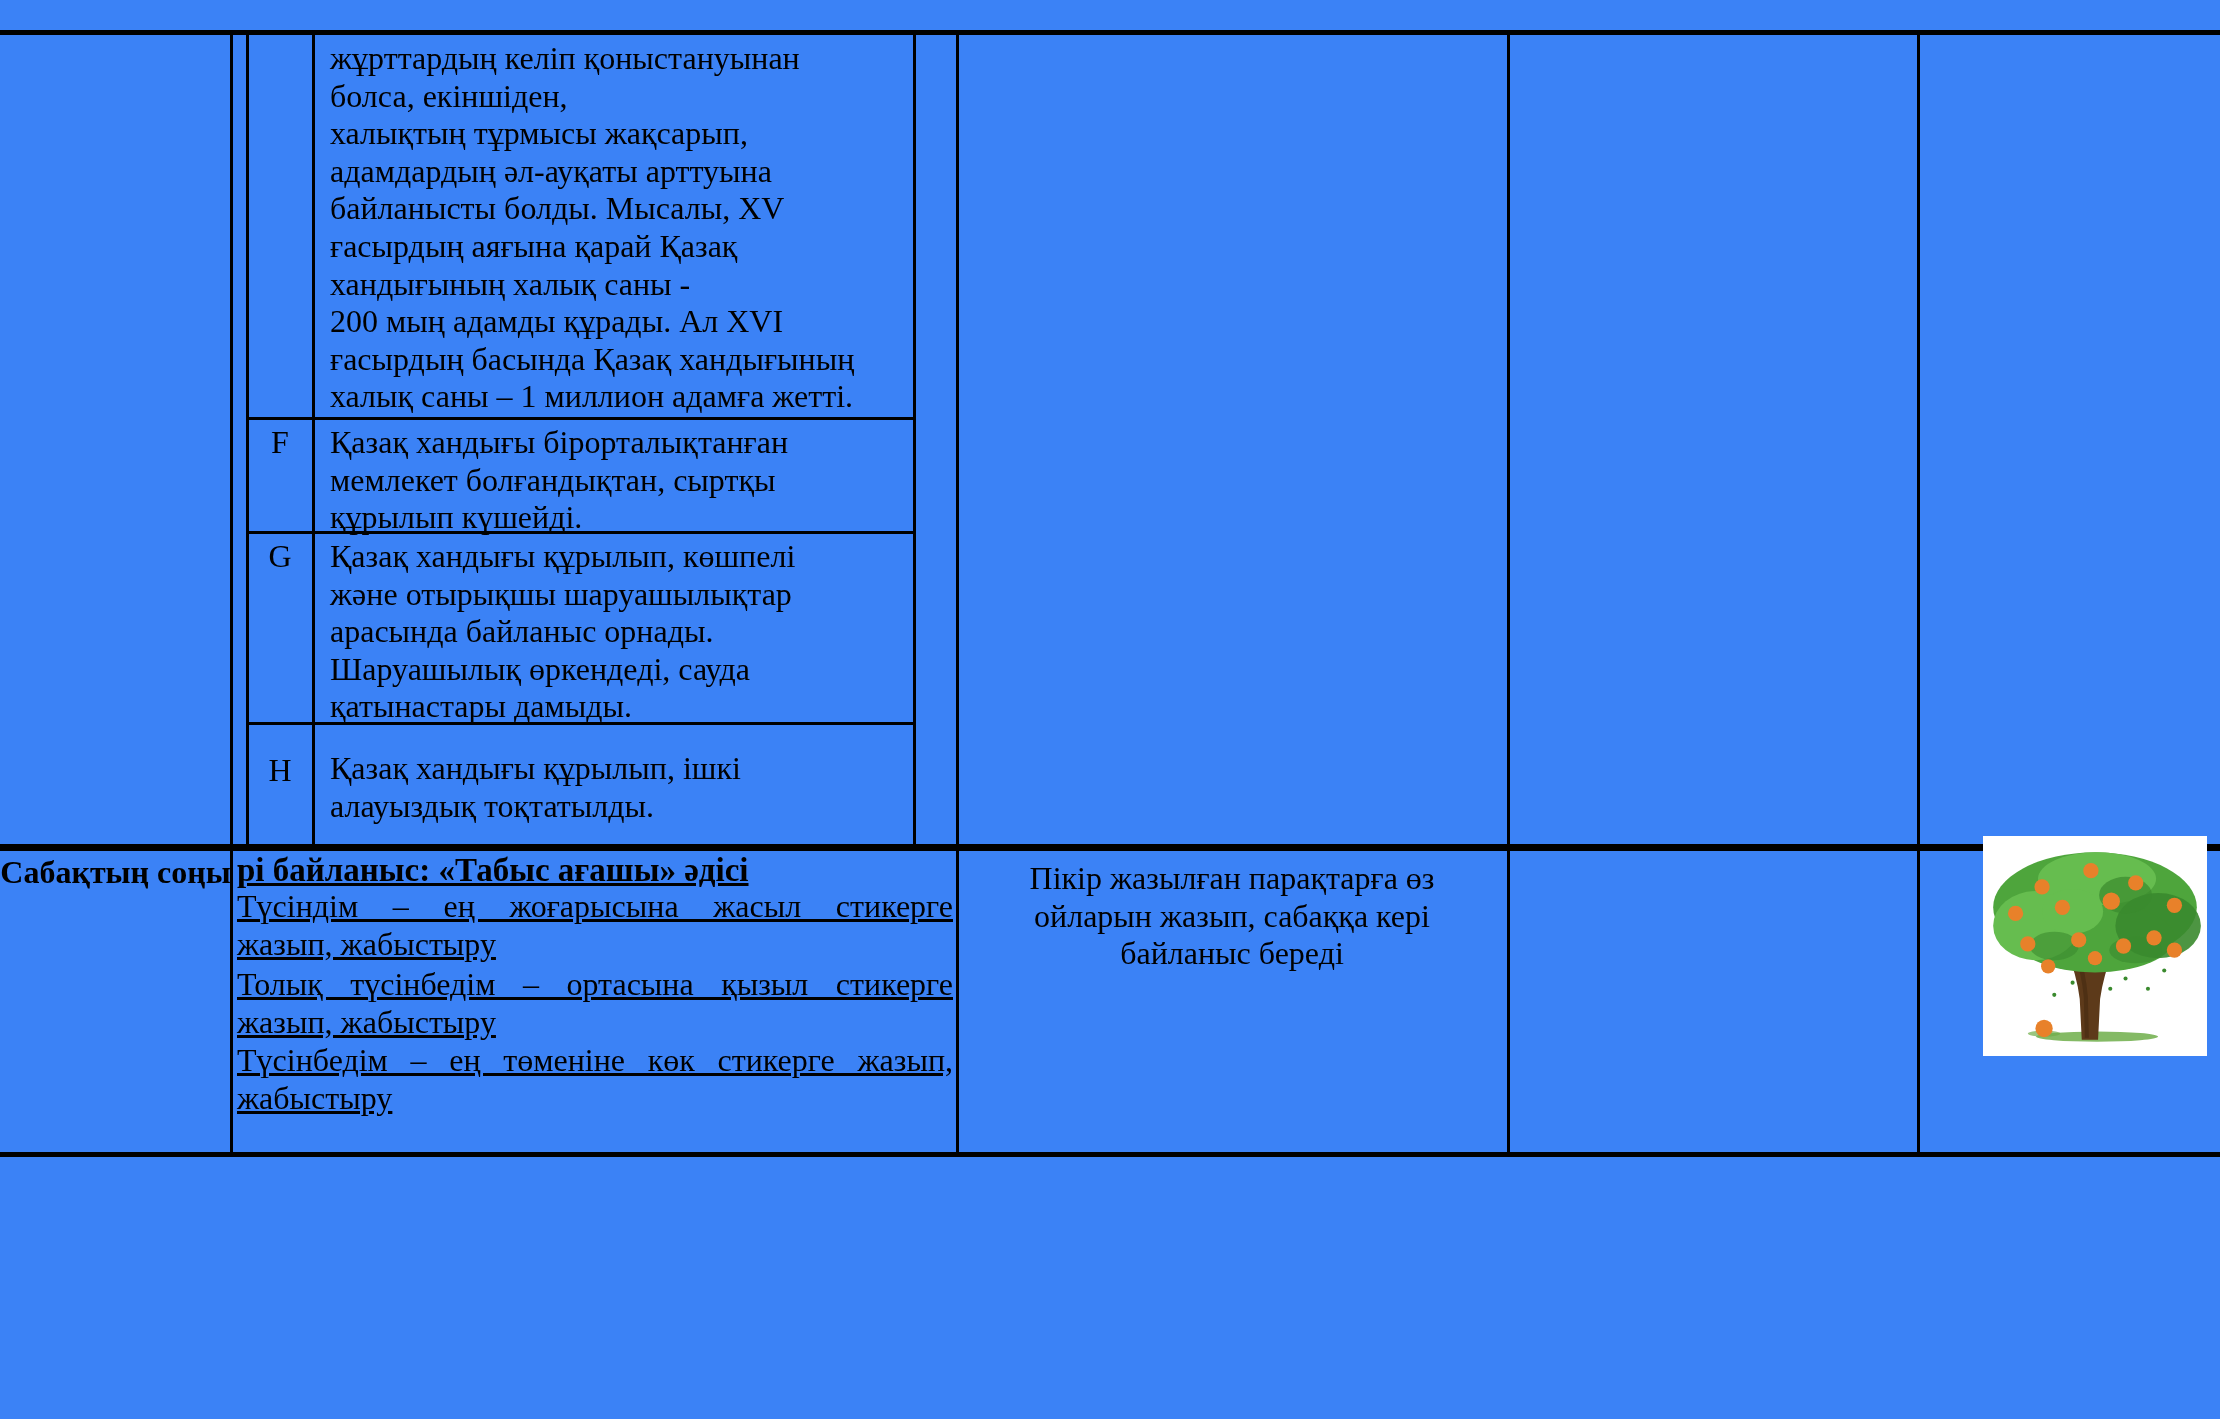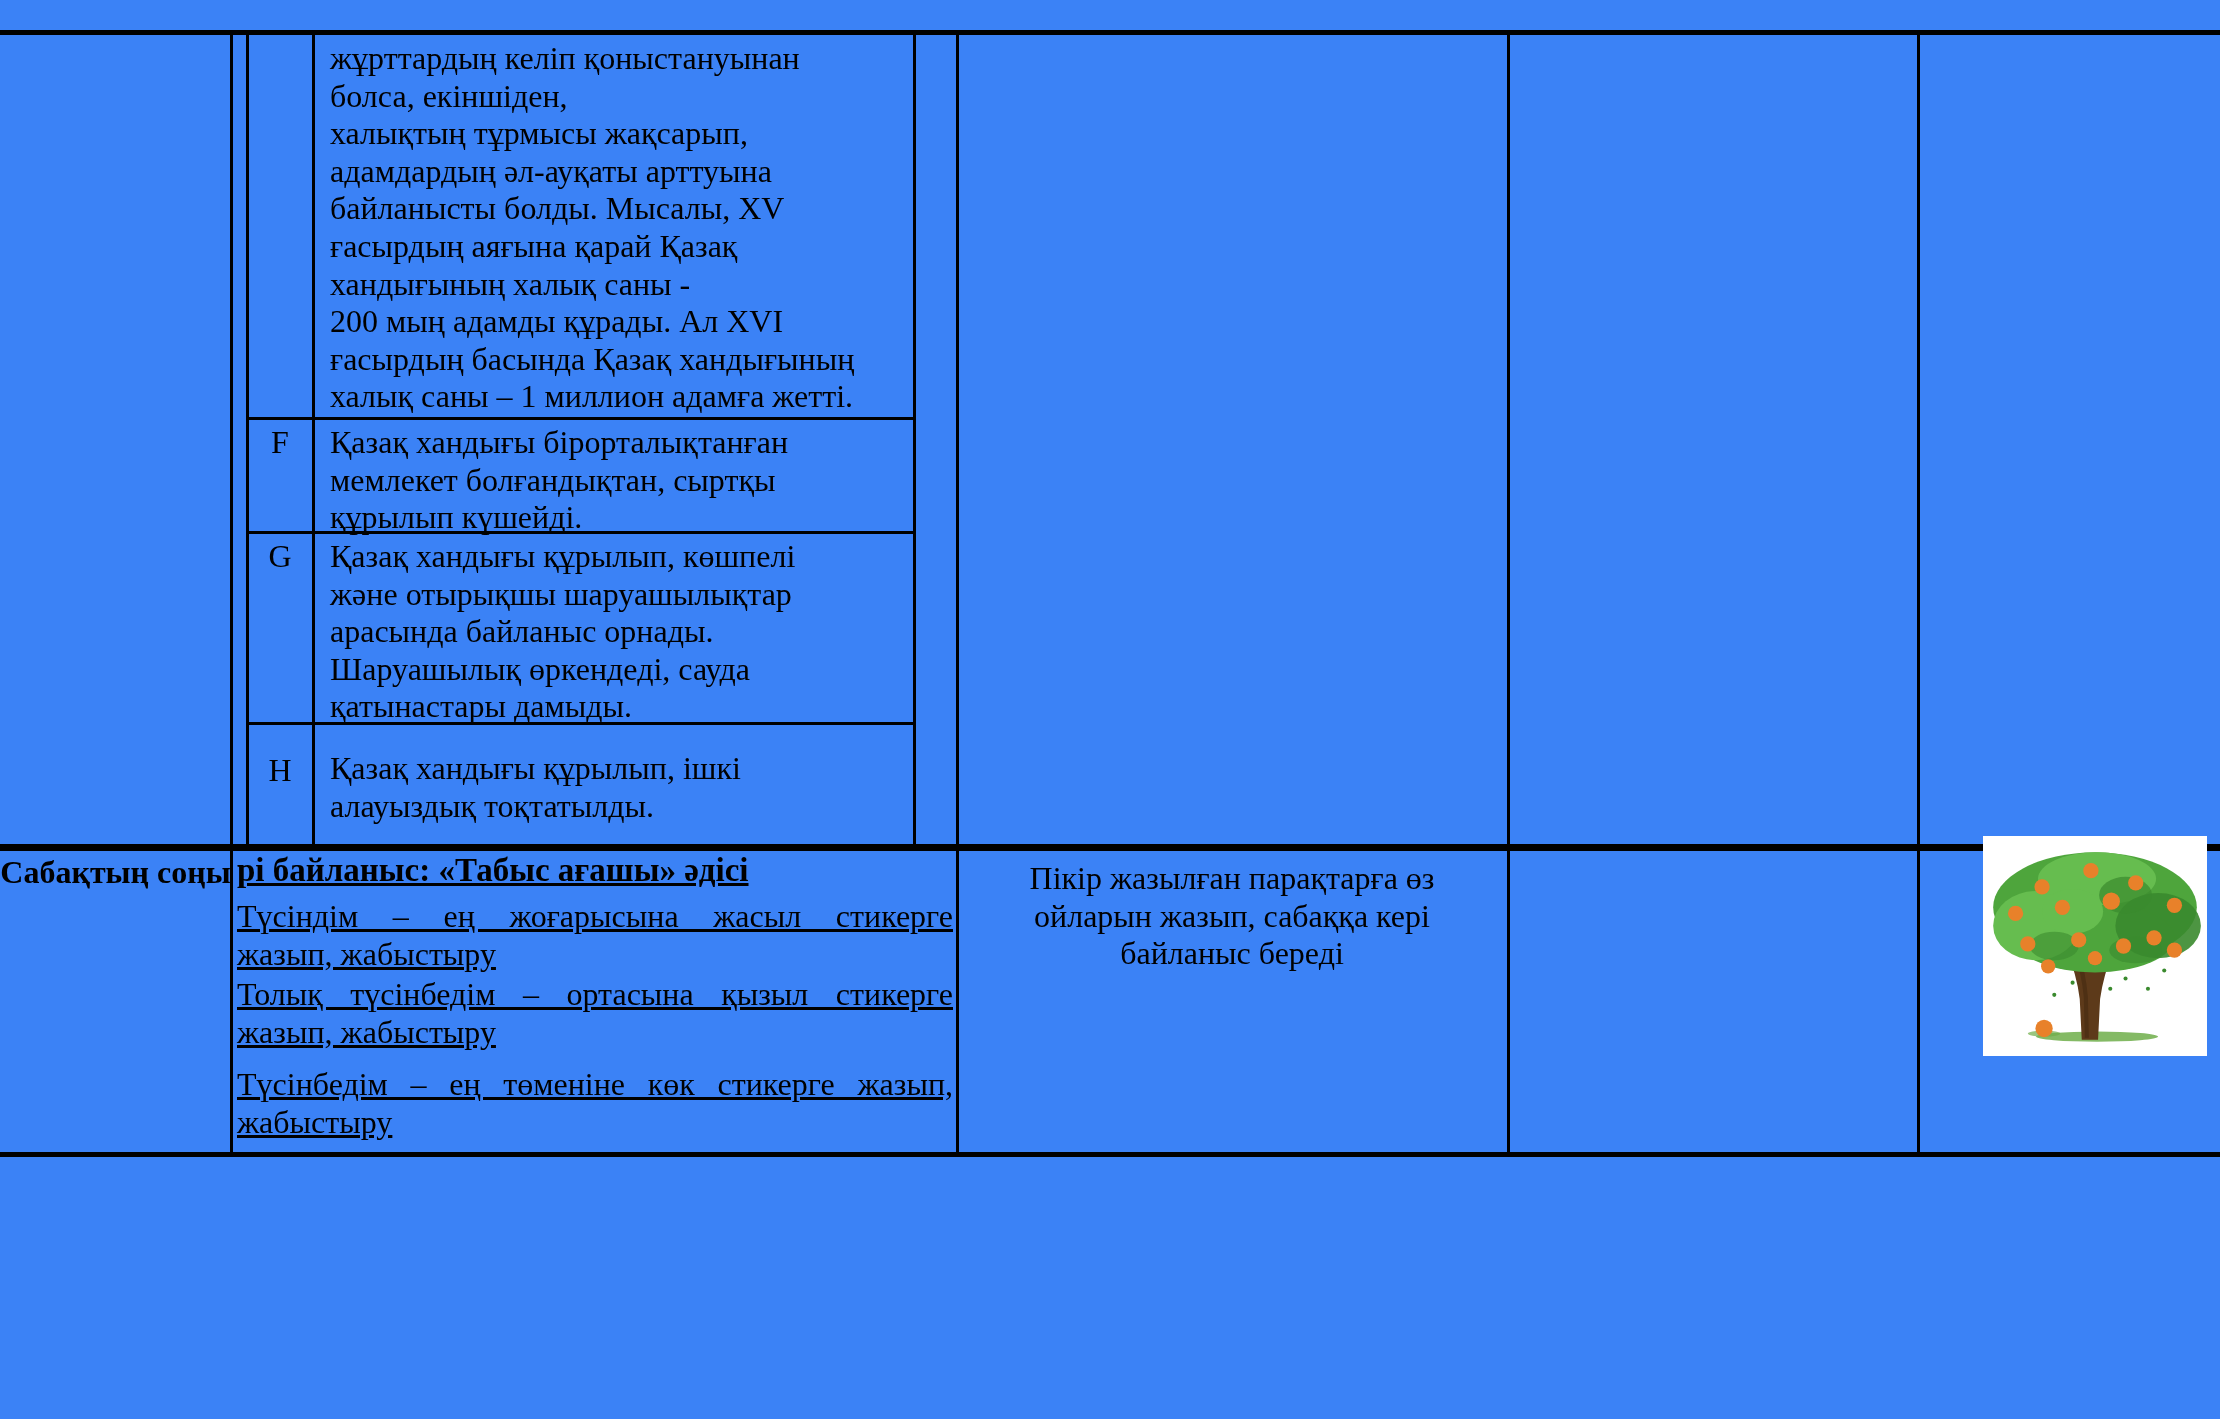--- a/index.html
+++ b/index.html
@@ -13,21 +13,21 @@
   }
   .hline,.vline{position:absolute;background:#000000;}
   .cell-text{position:absolute;font-size:32px;line-height:37.6px;white-space:pre-line;}
   .letter{position:absolute;left:247px;width:66px;text-align:center;font-size:32px;line-height:37px;}
   .stage{
     position:absolute;left:0;top:854px;width:231px;
     text-align:center;font-weight:bold;font-size:32px;line-height:37px;
   }
   .fb-wrap{position:absolute;left:237px;top:853px;width:716px;text-decoration:underline;}
   .fb-head{font-weight:bold;font-size:33px;line-height:34px;white-space:nowrap;}
-  .fb-par{margin-top:10px;}
+  .fb-par{}
   .fb-line1{display:block;font-size:32px;line-height:38px;text-align:justify;text-align-last:justify;}
   .fb-line2{display:block;font-size:32px;line-height:38px;text-align:left;}
   .descriptor{
     position:absolute;left:967px;top:860px;width:530px;
     text-align:center;font-size:32px;line-height:37.5px;white-space:pre-line;
   }
   .tree-box{
     position:absolute;left:1983px;top:836px;width:224px;height:220px;
     background:#ffffff;
   }
@@ -90,21 +90,21 @@
     <div class="fb-par">
       <span class="fb-line1">Түсіндім – ең жоғарысына жасыл стикерге</span>
       <span class="fb-line2">жазып, жабыстыру</span>
     </div>
 
     <div class="fb-par" style="margin-top:2px;">
       <span class="fb-line1">Толық түсінбедім – ортасына қызыл стикерге</span>
       <span class="fb-line2">жазып, жабыстыру</span>
     </div>
 
-    <div class="fb-par" style="margin-top:14px;">
+    <div class="fb-par" style="">
       <span class="fb-line1">Түсінбедім – ең төменіне көк стикерге жазып,</span>
       <span class="fb-line2">жабыстыру</span>
     </div>
   </div>
 
   <div class="descriptor">Пікір жазылған парақтарға өз
 ойларын жазып, сабаққа кері
 байланыс береді</div>
 
   <div class="tree-box">

